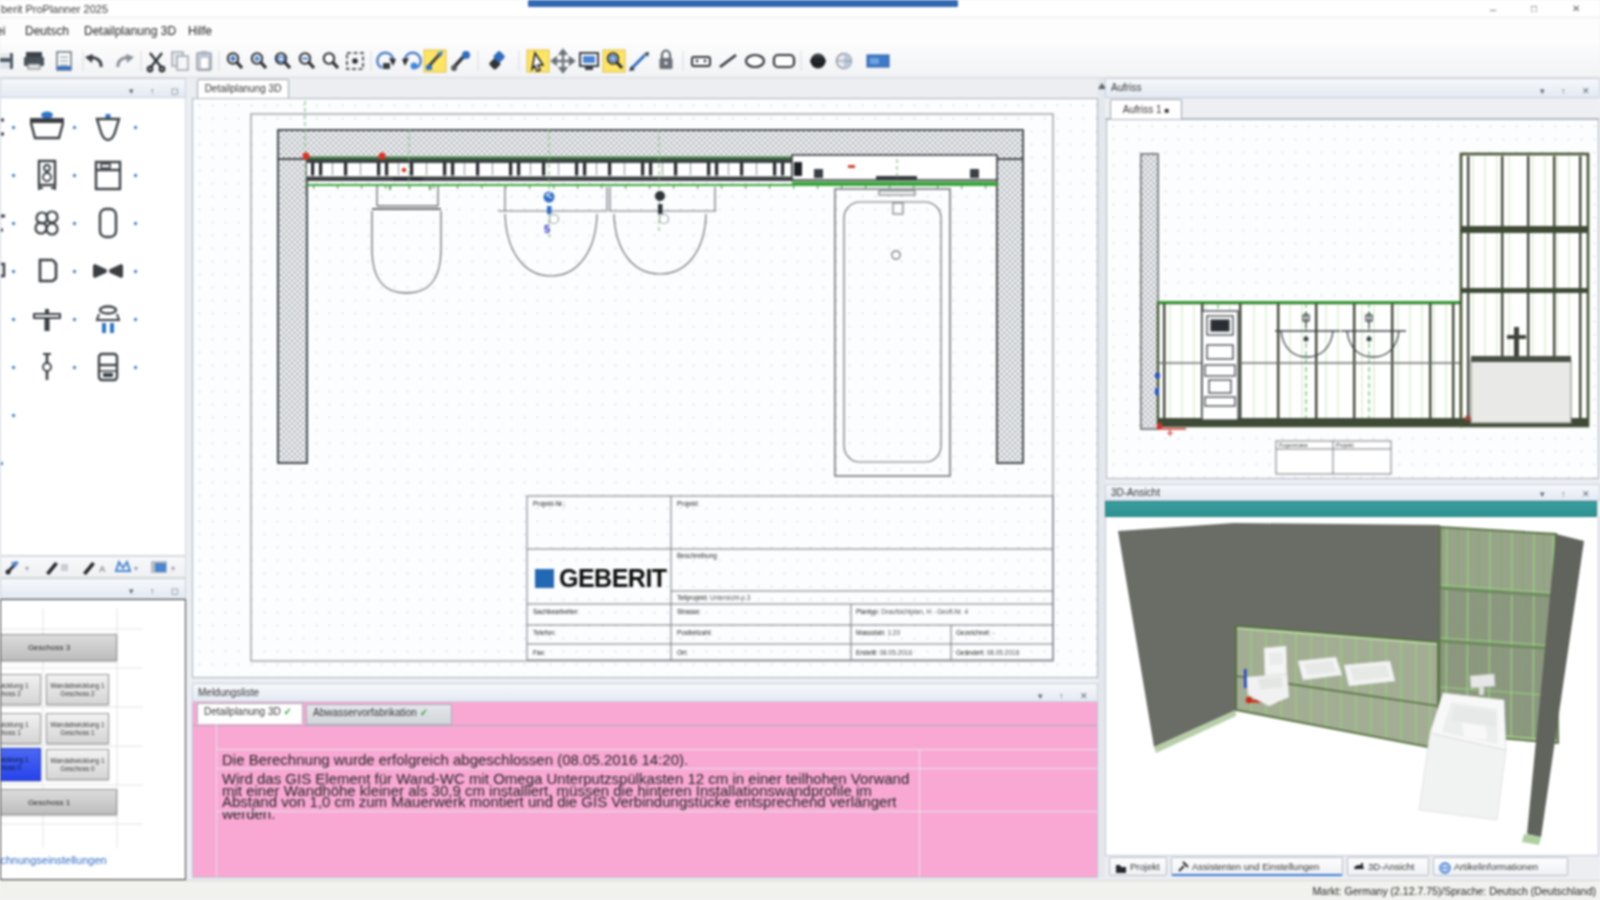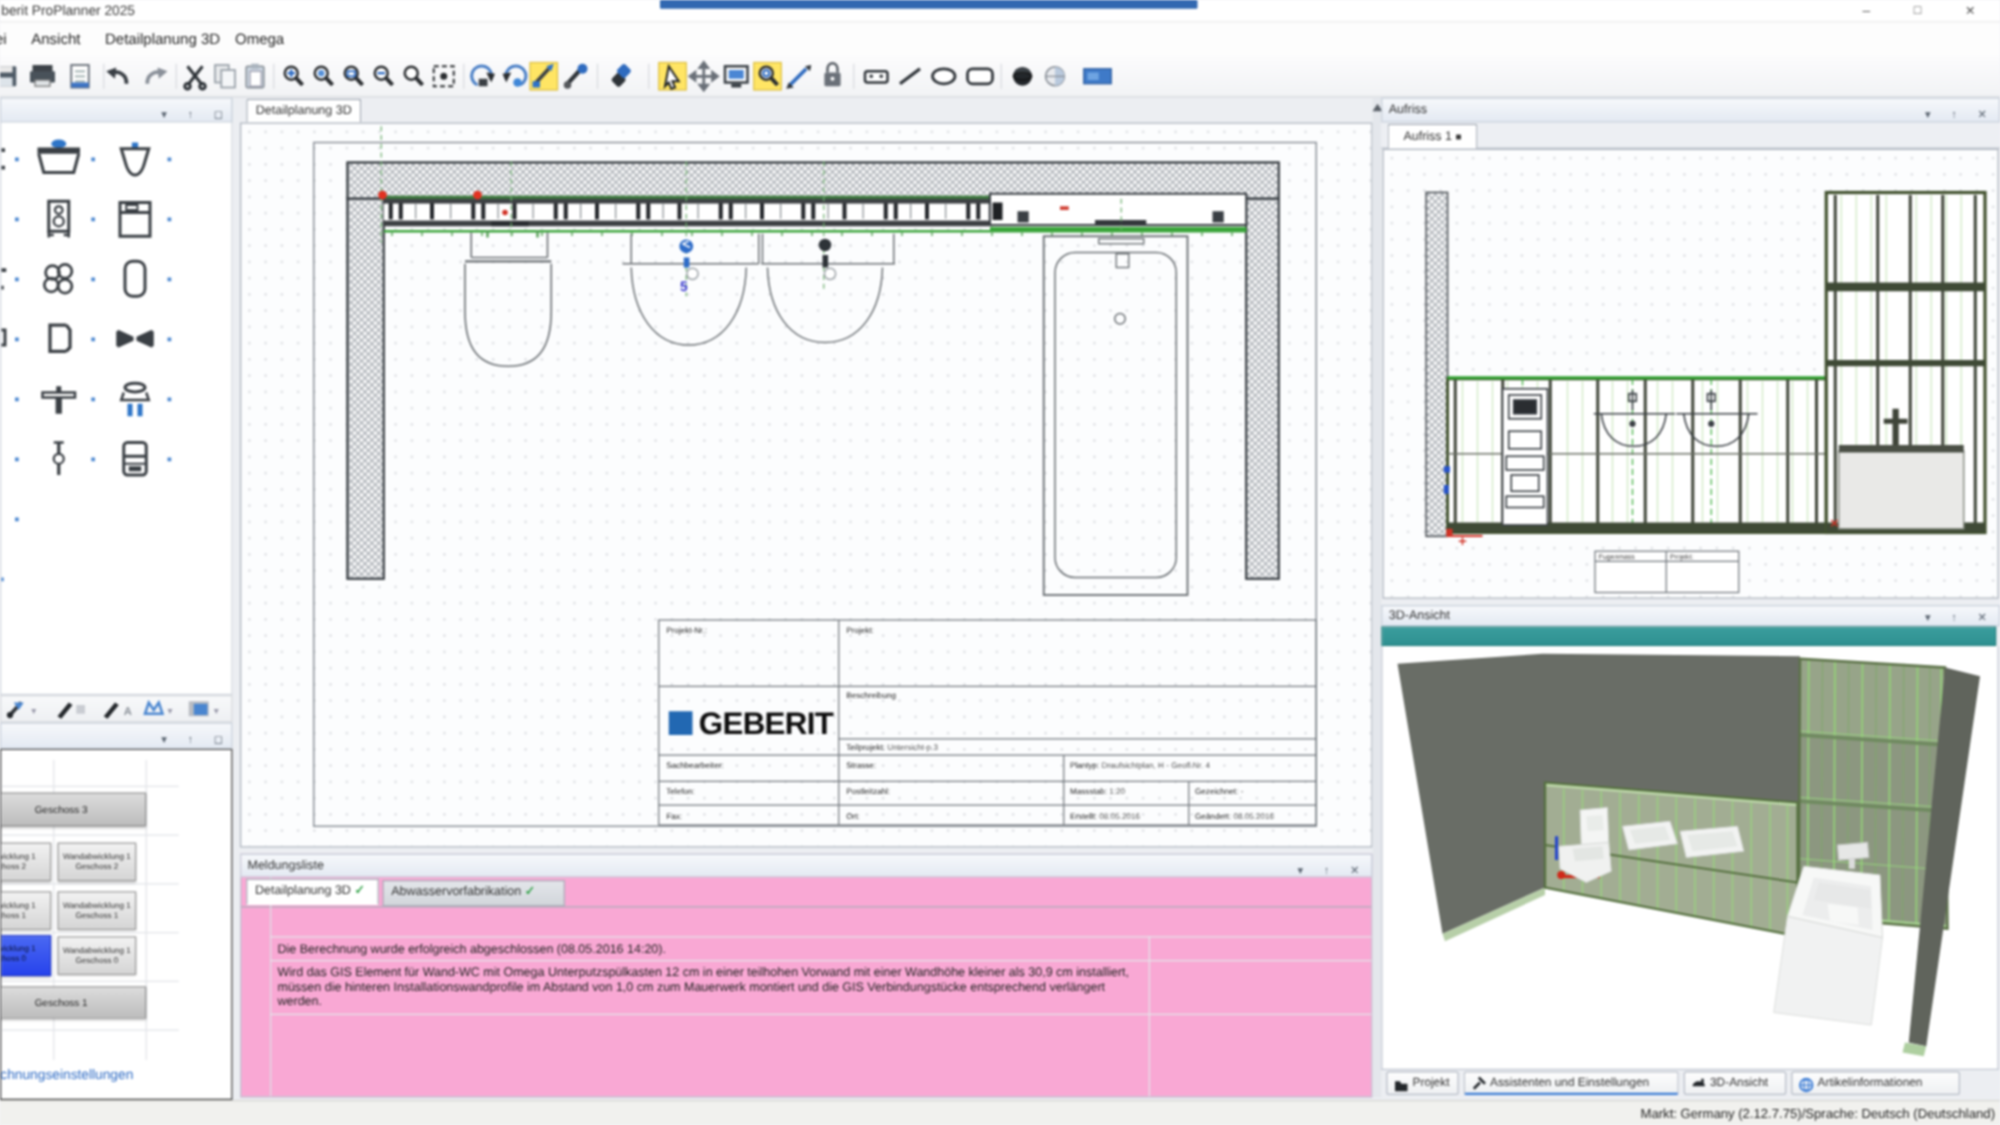--- a/index.html
+++ b/index.html
@@ -23,21 +23,21 @@
 #lp2hdr{left:0;top:578px;width:186px;height:21px}
 #lpanel2{left:0;top:599px;width:186px;height:281px;background:#fff;border:1px solid #404040;overflow:hidden}
 
 #maintabs{left:192px;top:78px;width:906px;height:20px}
 .tab-act{position:absolute;background:#fff;border:1px solid #9aa2ad;border-bottom:none;border-radius:2px 2px 0 0;font-size:10px;color:#333;text-align:center}
 #canvas{left:192px;top:98px;width:906px;height:580px;background-color:#fcfdfe;background-image:radial-gradient(circle,#d9dcdf 0.9px,rgba(0,0,0,0) 1.1px);background-size:13px 13px;border:1px solid #aab1bb;overflow:hidden}
 
 #mpanel{left:192px;top:683px;width:906px;height:195px;background:#f9a8d4;border:1px solid #bcc5d1}
 #mhdr{left:192px;top:683px;width:906px;height:19px}
 .mtab{position:absolute;font-size:10px;color:#333;border:1px solid #a8aeb8;text-align:left;padding:2px 4px 0 6px;height:21px}
-.mrow{position:absolute;font-size:10px;color:#222;line-height:11.5px}
+.mrow{position:absolute;font-size:15px;color:#222;line-height:11.5px}
 
 #rsep{left:1098px;top:78px;width:7px;height:800px;background:#e4e7ec}
 #ap_hdr{left:1105px;top:78px;width:495px;height:20px}
 #ap_tabs{left:1105px;top:98px;width:495px;height:21px}
 #acanvas{left:1106px;top:119px;width:493px;height:360px;background-color:#fcfdfe;background-image:radial-gradient(circle,#d9dcdf 0.9px,rgba(0,0,0,0) 1.1px);background-size:13px 13px;border:1px solid #aab1bb}
 #d3hdr{left:1105px;top:484px;width:495px;height:17px}
 #tealbar{left:1105px;top:501px;width:492px;height:16px;background:linear-gradient(#3a9d9d,#2f9191);border:1px solid #22807f}
 #d3view{left:1105px;top:517px;width:494px;height:339px;background:#fff;border:1px solid #c2c8d2;border-top:none}
 #rtabs{left:1105px;top:856px;width:495px;height:22px}
 .rtab{position:absolute;height:19px;background:linear-gradient(#fdfdfd,#eff1f3);border:1px solid #b6bcc6;border-radius:2px;font-size:9.5px;color:#333;padding:3px 6px 0 20px}
@@ -52,23 +52,23 @@
 <body>
 <div id="page">
   <div class="abs" id="titlebar"></div>
   <div class="abs" id="titletxt">berit ProPlanner 2025</div>
   <div class="abs" id="bluebar"></div>
   <div class="abs" style="left:1490px;top:3px;font-size:11px;color:#555">–</div>
   <div class="abs" style="left:1531px;top:3px;font-size:10px;color:#555">□</div>
   <div class="abs" style="left:1572px;top:3px;font-size:10px;color:#555">✕</div>
   <div class="abs" id="menubar"></div>
   <div class="abs mi" style="left:-4px">ei</div>
-  <div class="abs mi" style="left:25px">Ansicht</div>
+  <div class="abs mi" style="left:25px">Deutsch</div>
   <div class="abs mi" style="left:84px">Detailplanung 3D</div>
-  <div class="abs mi" style="left:188px">Omega</div>
+  <div class="abs mi" style="left:188px">Hilfe</div>
   <div class="abs" id="toolbar">
   <svg width="1600" height="33">
   <defs>
     <g id="mag">
             <circle cx="-1" cy="-2.5" r="5.2" fill="#fff" stroke="#2a2d30" stroke-width="2"></circle>
             <line x1="3" y1="1.5" x2="8" y2="7" stroke="#2a2d30" stroke-width="3.2"></line>
           </g>
     <rect id="yhl" x="-11" y="-11" width="22" height="22" fill="#ffe564" stroke="#dcbf45" stroke-width="1"></rect>
   </defs>
   <g transform="translate(0,17)">

